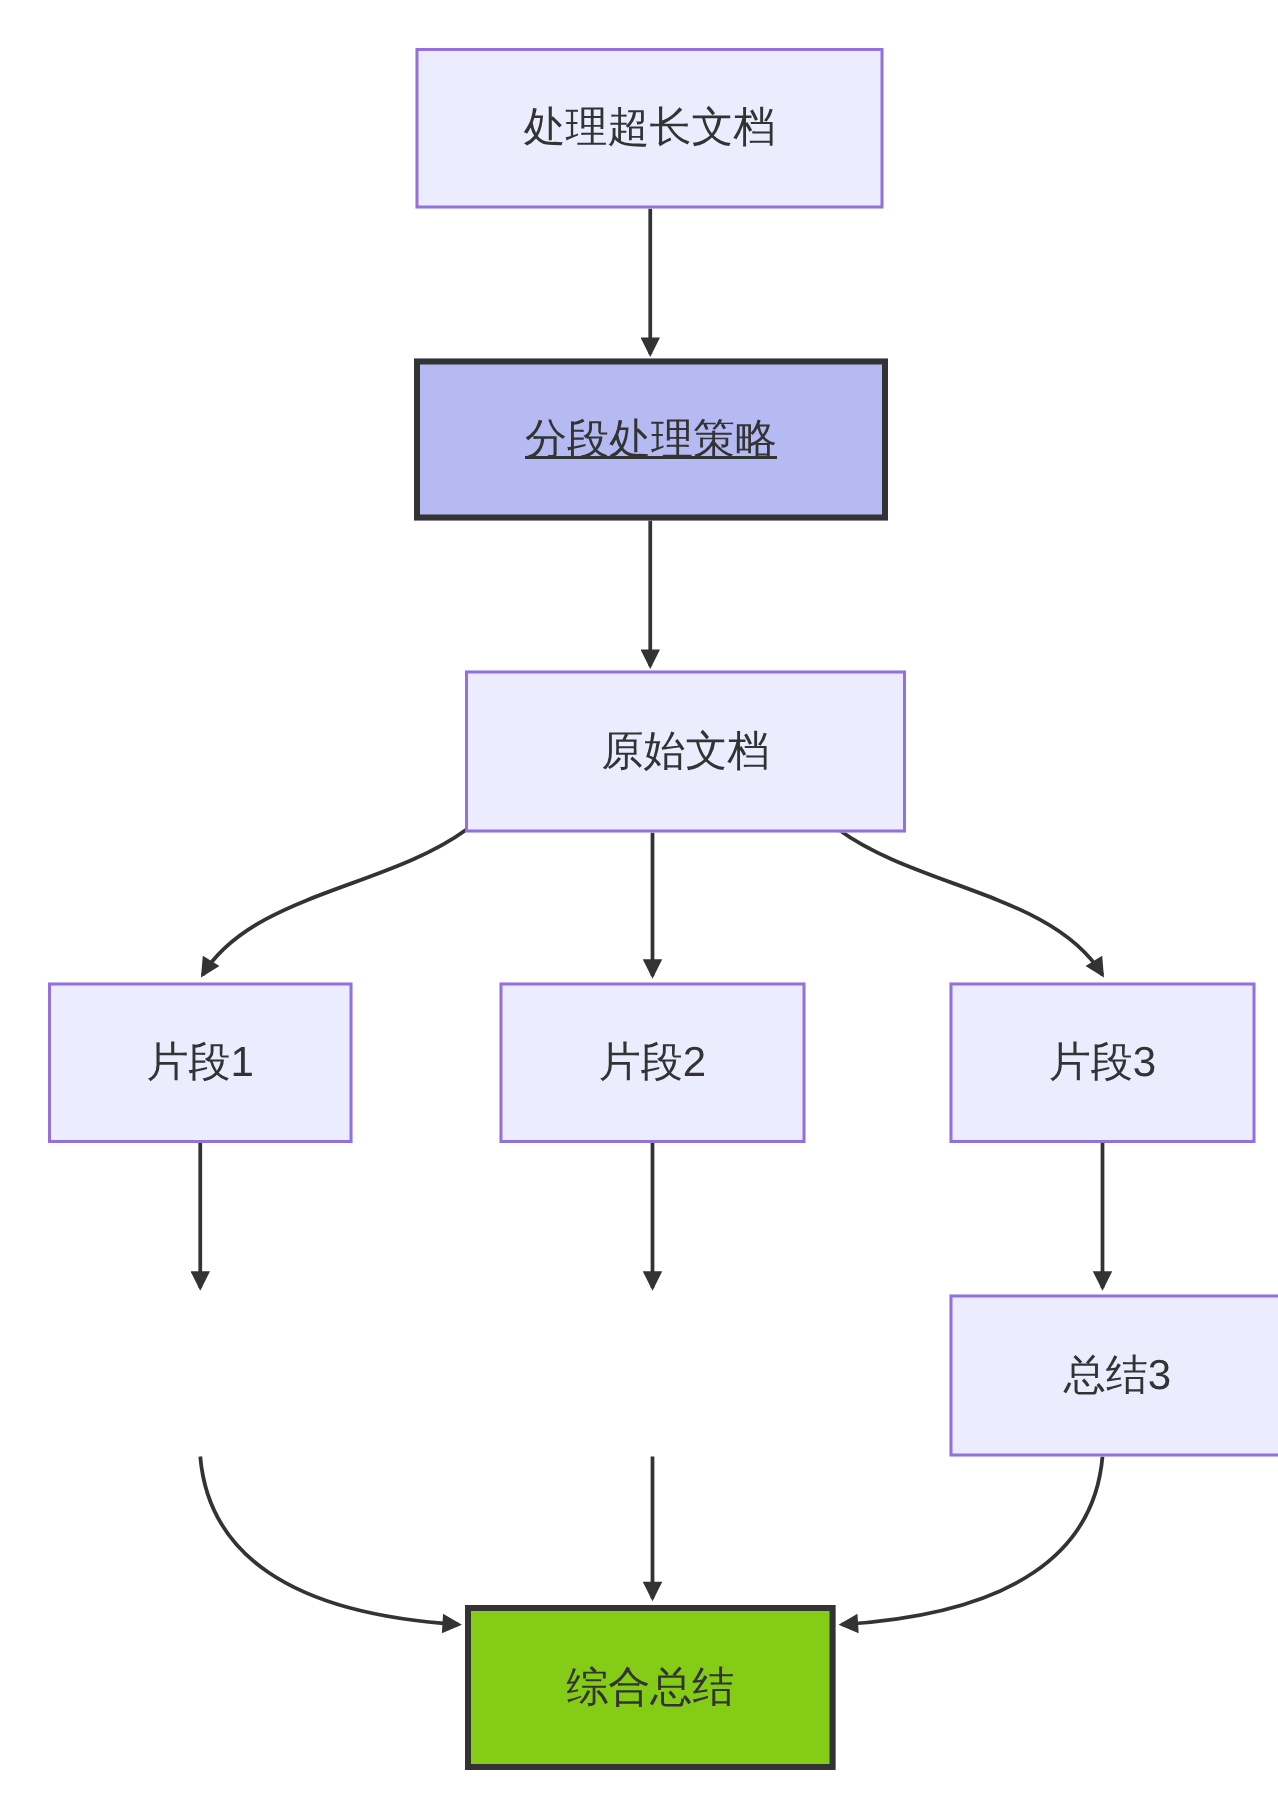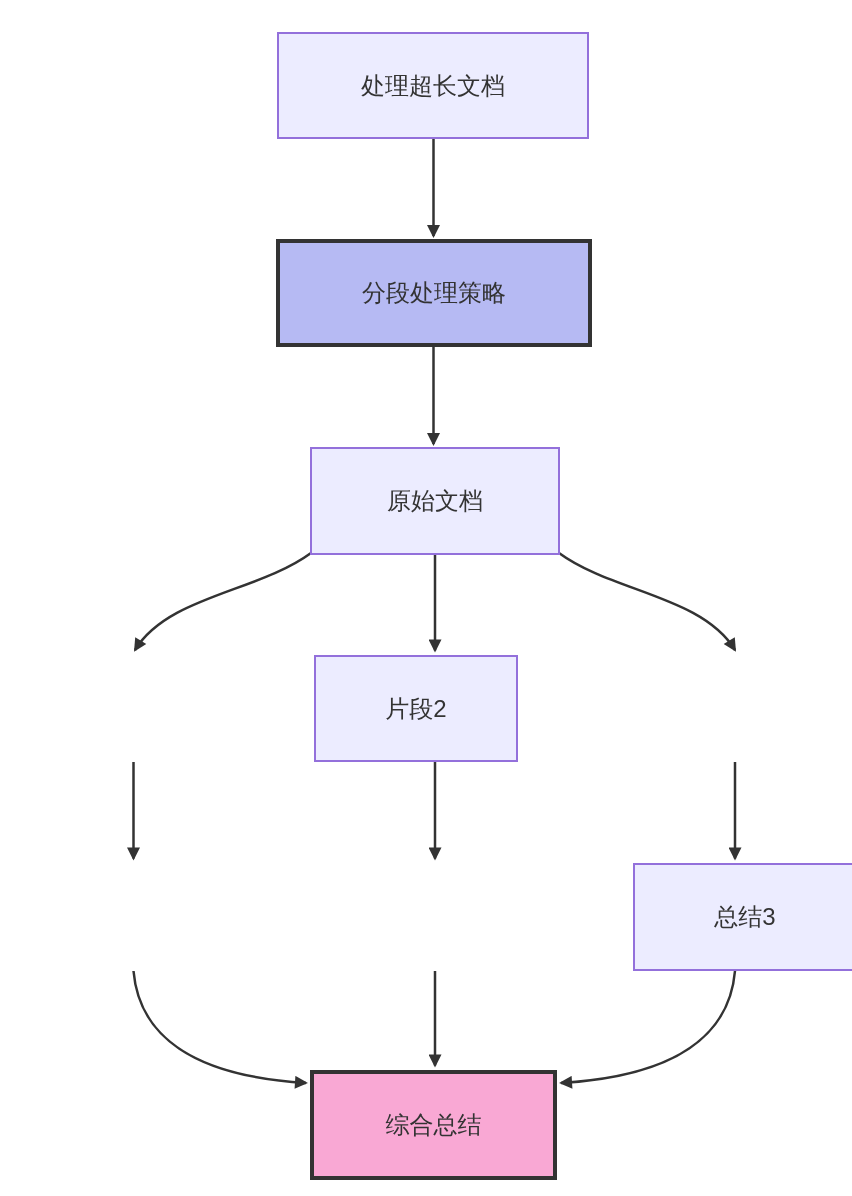--- a/index.html
+++ b/index.html
@@ -15,35 +15,36 @@
     fill:none;
     stroke:#333333;
     stroke-width:2.5px;
   }
   .node{
     position:absolute;
     box-sizing:border-box;
     display:flex;
     align-items:center;
     justify-content:center;
-    font-size:24px;
+    font-size:28px;
     line-height:1.3;
     color:#333333;
     text-align:center;
   }
   .node.light{
     background:#ececff;
     border:2px solid #9370db;
   }
   .node.highlight{
     background:#b6baf3;
     border:4px solid #333333;
+    text-decoration:underline;
   }
   .node.success{
-    background:#f9a8d4;
+    background:#84cc16;
     border:4px solid #333333;
   }
 </style>
 </head>
 <body>
 
 <div class="canvas">
 
   <svg class="edges" width="852" height="1196" viewBox="0 0 852 1196" xmlns="http://www.w3.org/2000/svg">
     <defs>
@@ -65,29 +66,35 @@
   </svg>
 
   <div class="node light" style="left:277px;top:32px;width:312px;height:107px">
     <span>处理超长文档</span>
   </div>
 
   <div class="node highlight" style="left:276px;top:239px;width:316px;height:108px">
     <span>分段处理策略</span>
   </div>
 
-  <div class="node light" style="left:310px;top:447px;width:250px;height:108px">
+  <div class="node light" style="left:310px;top:447px;width:294px;height:108px">
     <span>原始文档</span>
   </div>
 
+  <div class="node light" style="left:32px;top:655px;width:203px;height:107px">
+    <span>片段1</span>
+  </div>
 
-  <div class="node light" style="left:314px;top:655px;width:204px;height:107px">
+  <div class="node light" style="left:333px;top:655px;width:204px;height:107px">
     <span>片段2</span>
   </div>
 
+  <div class="node light" style="left:633px;top:655px;width:204px;height:107px">
+    <span>片段3</span>
+  </div>
 
 
 
   <div class="node light" style="left:633px;top:863px;width:224px;height:108px">
     <span>总结3</span>
   </div>
 
   <div class="node success" style="left:310px;top:1070px;width:247px;height:110px">
     <span>综合总结</span>
   </div>

